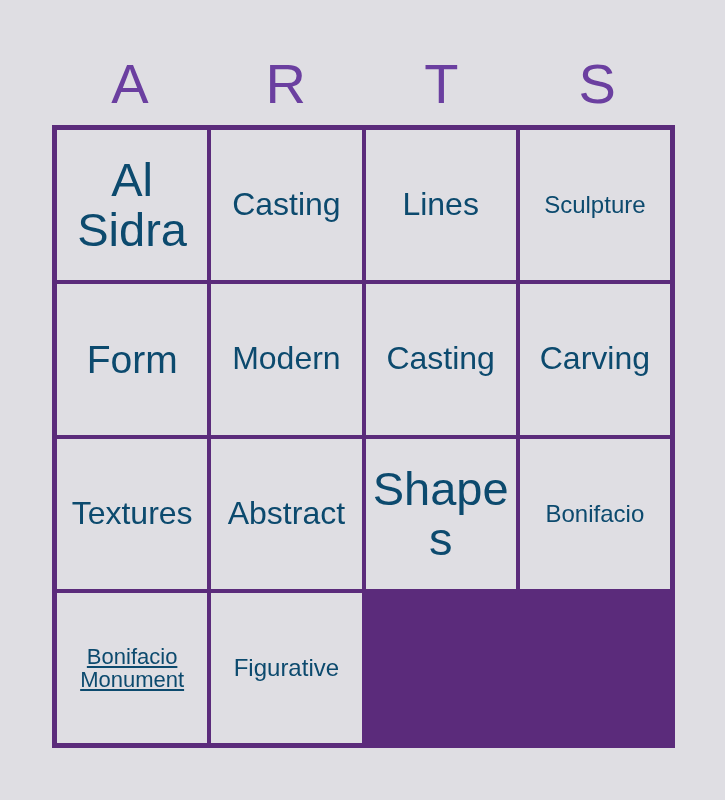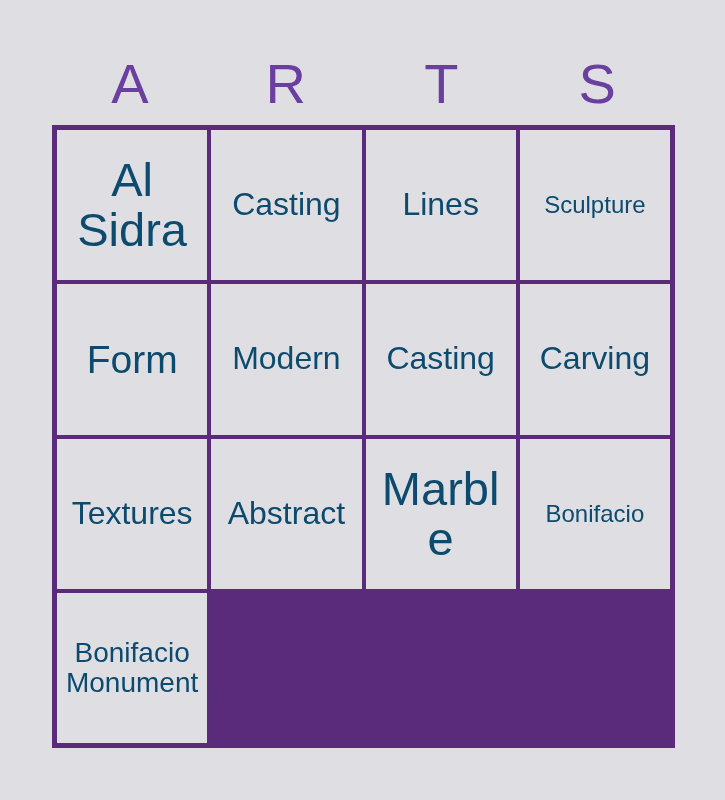--- a/index.html
+++ b/index.html
@@ -74,21 +74,21 @@
     word-break: break-word;
     display: block;
     width: 100%;
   }
 
   
   .fs-xl   { font-size: 47px; }
   .fs-lg   { font-size: 39px; }
   .fs-md   { font-size: 32px; }
   .fs-sm   { font-size: 24px; }
-  .fs-xs   { font-size: 28px; }
+  .fs-xs   { font-size: 22px; text-decoration: underline; }
 </style>
 </head>
 <body>
 
 <div id="card">
 
   <div id="header-row">
     <div class="header-letter">A</div>
     <div class="header-letter">R</div>
     <div class="header-letter">T</div>
@@ -123,24 +123,27 @@
     <div class="cell">
       <span class="cell-text fs-md">Carving</span>
     </div>
     <div class="cell">
       <span class="cell-text fs-md">Textures</span>
     </div>
     <div class="cell">
       <span class="cell-text fs-md">Abstract</span>
     </div>
     <div class="cell">
-      <span class="cell-text fs-xl">Marble</span>
+      <span class="cell-text fs-xl">Shapes</span>
     </div>
 
     <div class="cell">
       <span class="cell-text fs-sm">Bonifacio</span>
     </div>
     <div class="cell">
       <span class="cell-text fs-xs">Bonifacio Monument</span>
     </div>
+    <div class="cell">
+      <span class="cell-text fs-sm">Figurative</span>
+    </div>
 
   </div>
 </div>
 
 </body></html>

